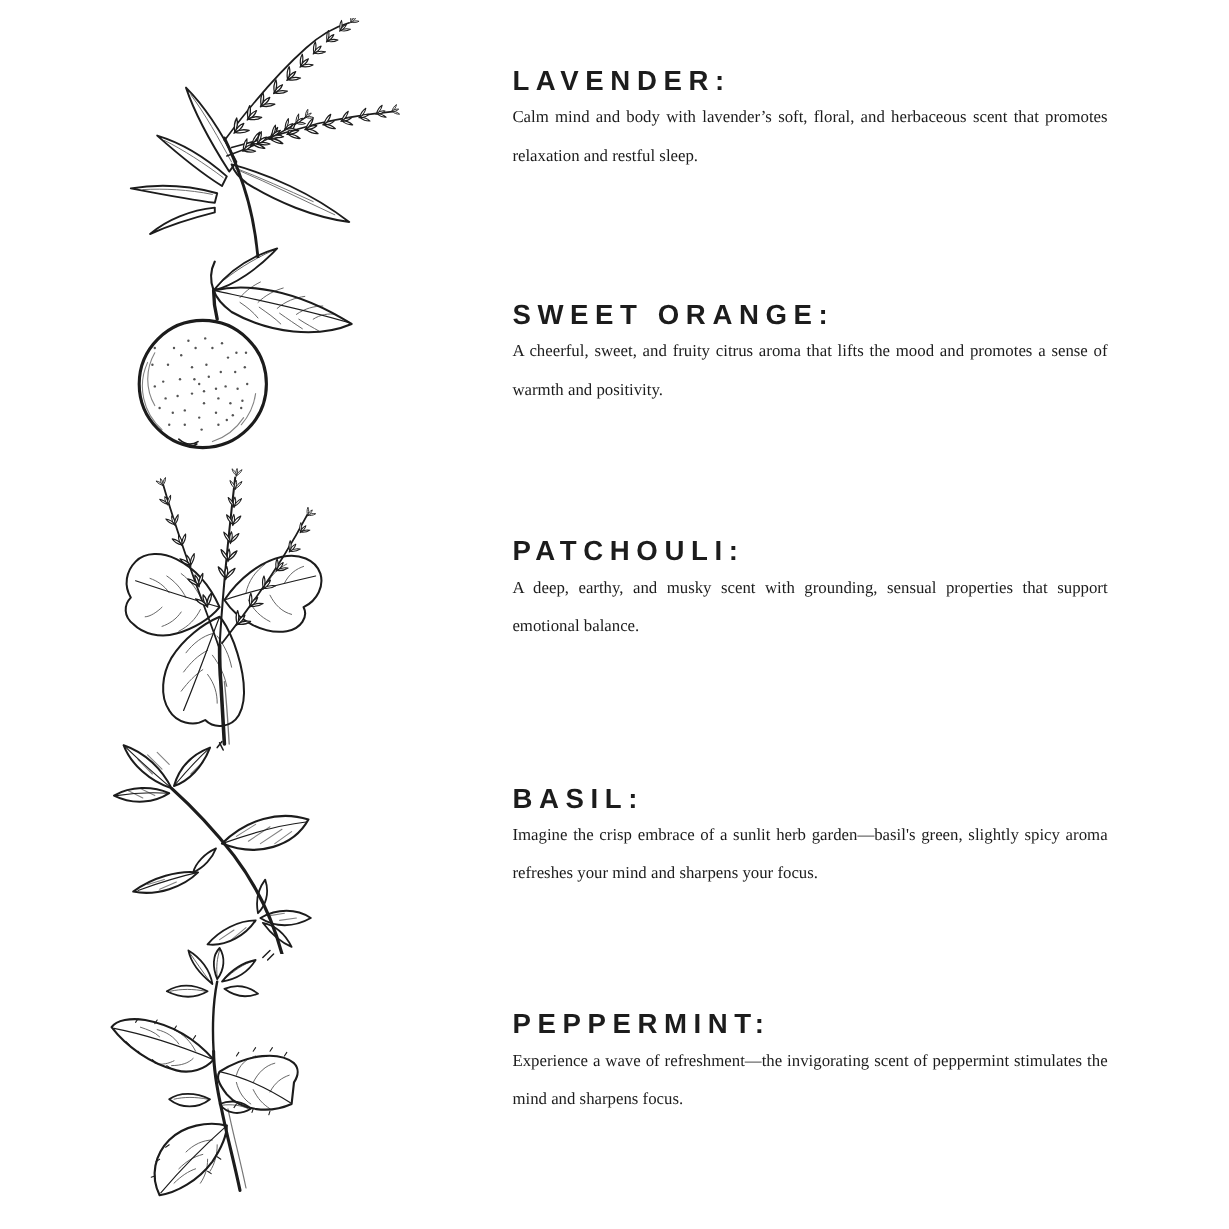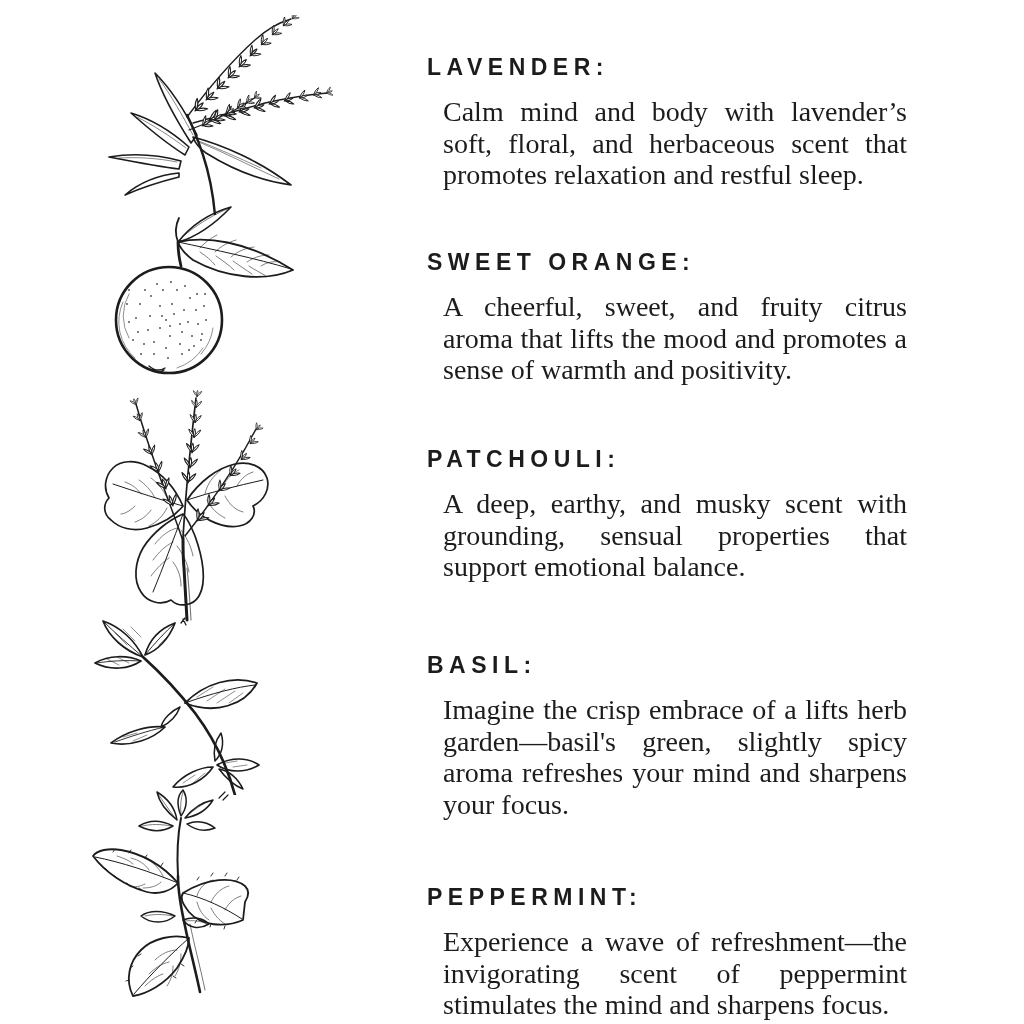--- a/index.html
+++ b/index.html
@@ -7,23 +7,23 @@
   .illus{position:absolute;margin:0;}
   .illus svg{display:block;width:100%;height:100%;}
   .text-block{position:absolute;left:427px;width:496px;}
   .text-block h2{
     margin:0 0 3px 0;
     font-family:"Liberation Sans","DejaVu Sans",sans-serif;
     font-size:23px;line-height:26px;font-weight:700;
     letter-spacing:5.5px;color:var(--ink,#1c1c1c);
   }
   .text-block p{
-    margin:16px;
+    margin:0;
     font-family:"Liberation Serif","DejaVu Serif",serif;
-    font-size:28px;line-height:31.5px;
+    font-size:14px;line-height:31.5px;
     text-align:justify;color:var(--ink,#1c1c1c);
   }
 </style>
 </head>
 <body>
 
 <div class="canvas">
 
   <figure class="illus" style="left:75px;top:15px;width:265px;height:200px">
     <svg viewBox="0 0 265 200">
@@ -358,21 +358,21 @@
     <p>A deep, earthy, and musky scent with grounding, sensual properties that support emotional balance.</p>
   </section>
 
   <section class="text-block" style="top:249px">
     <h2>SWEET ORANGE:</h2>
     <p>A cheerful, sweet, and fruity citrus aroma that lifts the mood and promotes a sense of warmth and positivity.</p>
   </section>
 
   <section class="text-block" style="top:652px">
     <h2>BASIL:</h2>
-    <p>Imagine the crisp embrace of a lifts herb garden—basil's green, slightly spicy aroma refreshes your mind and sharpens your focus.</p>
-  </section>
-
-  <section class="text-block" style="top:884px">
+    <p>Imagine the crisp embrace of a sunlit herb garden—basil's green, slightly spicy aroma refreshes your mind and sharpens your focus.</p>
+  </section>
+
+  <section class="text-block" style="top:840px">
     <h2>PEPPERMINT:</h2>
     <p>Experience a wave of refreshment—the invigorating scent of peppermint stimulates the mind and sharpens focus.</p>
   </section>
 
 </div>
 
 </body></html>

